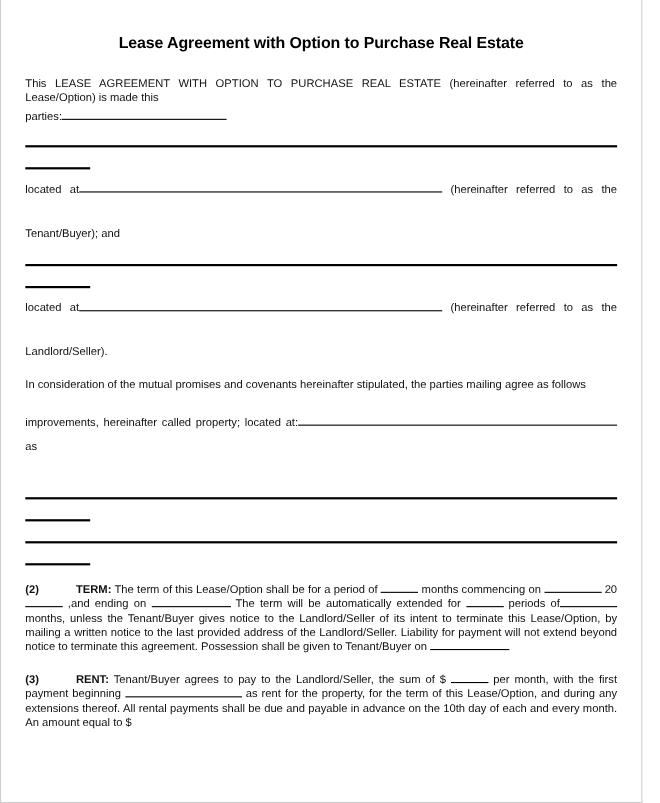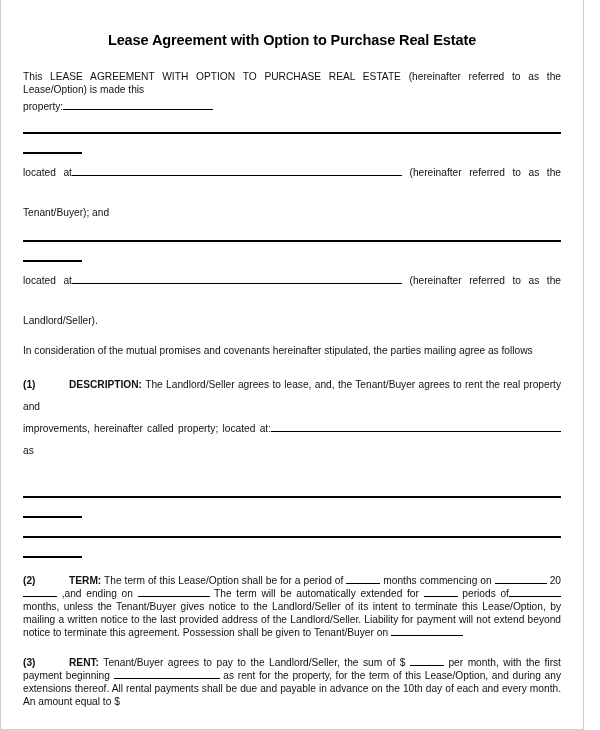--- a/index.html
+++ b/index.html
@@ -109,21 +109,21 @@
 
 <div class="page">
 
   <h1 class="doc-title">Lease Agreement with Option to Purchase Real Estate</h1>
 
   <div class="intro">
     <p class="body-text">This LEASE AGREEMENT WITH OPTION TO PURCHASE REAL ESTATE (hereinafter referred to as the Lease/Option) is made this</p>
 
 
     <div style="line-height:22px;font-size:10.2px;">
-      <span>property:</span><span class="rule rule-parties"></span>
+      <span>parties:</span><span class="rule rule-parties"></span>
     </div>
   </div>
 
   <div class="gap-14"></div>
   <div class="blank-full"></div>
   <div class="gap-18"></div>
   <div class="blank-short"></div>
   <div class="gap-8"></div>
 
   <div class="justify-line">
@@ -143,24 +143,20 @@
     <span>(hereinafter referred to as the</span>
   </div>
   <div style="font-size:10.2px;line-height:14px;">Landlord/Seller).</div>
 
   <div class="gap-16"></div>
   <p class="body-text">In consideration of the mutual promises and covenants hereinafter stipulated, the parties mailing agree as follows</p>
 
   <div class="gap-16"></div>
 
   <div>
-    <div style="font-size:10.2px;line-height:22px;text-align:justify;">
-      <span class="sect-num">(1)</span><span class="bold">DESCRIPTION:</span>
-      <span>The Landlord/Seller agrees to lease, and, the Tenant/Buyer agrees to rent the real property and</span>
-    </div>
     <div class="justify-line">
       <span>improvements, hereinafter called property; located at:</span><span class="rule rule-desc"></span>
       <span>as</span>
     </div>
   </div>
 
   <div class="gap-12"></div>
   <div class="blank-full"></div>
   <div class="gap-18"></div>
   <div class="blank-short"></div>

